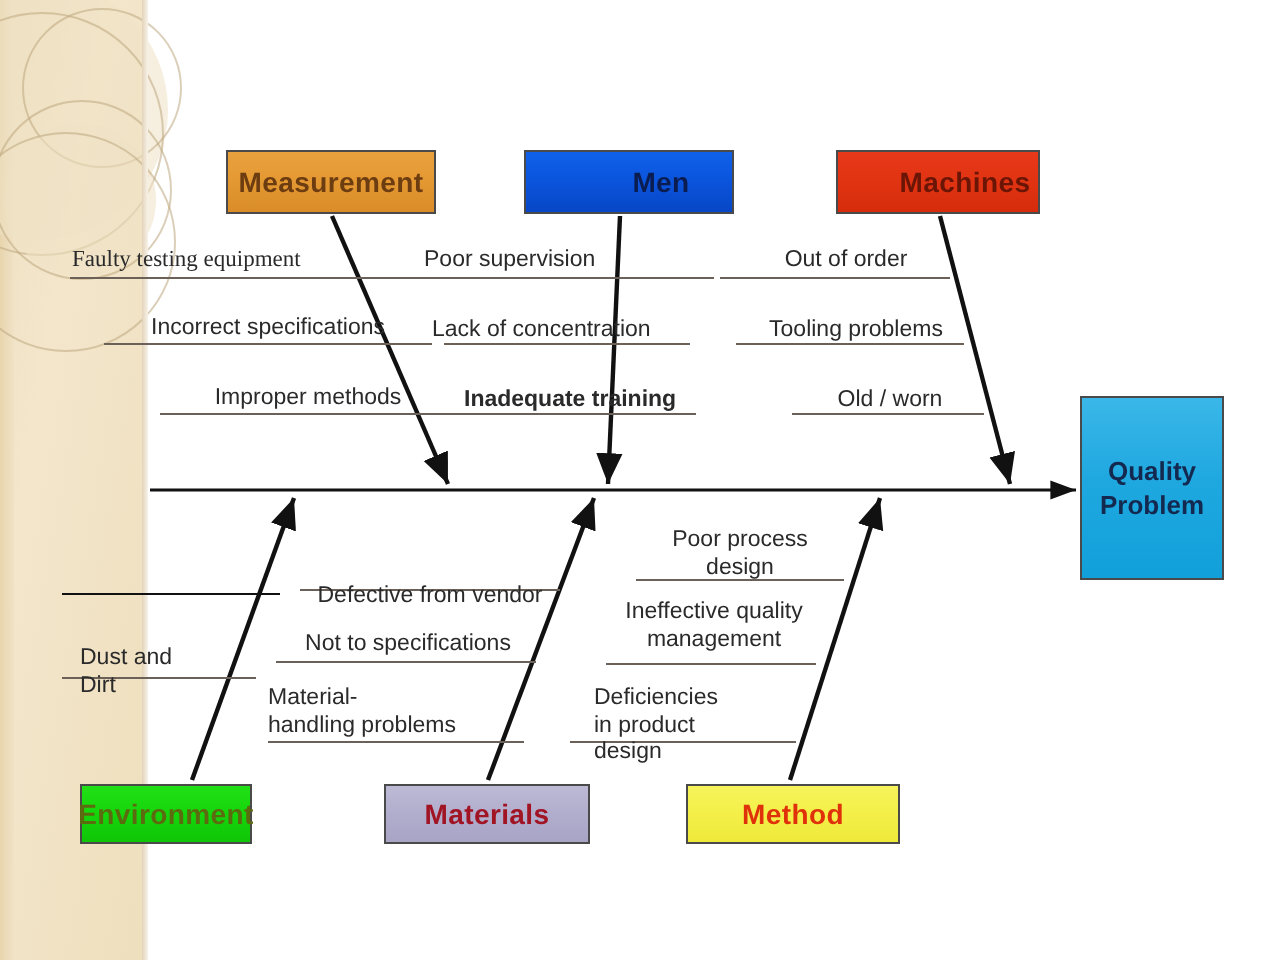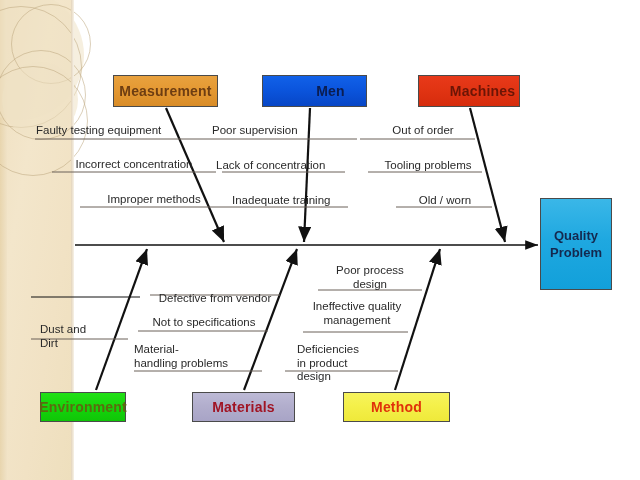--- a/index.html
+++ b/index.html
@@ -191,27 +191,27 @@
   <div class="cat cat-measurement">Measurement</div>
   <div class="cat cat-men">Men</div>
   <div class="cat cat-machines">Machines</div>
   <div class="cat cat-environment">Environment</div>
   <div class="cat cat-materials">Materials</div>
   <div class="cat cat-method">Method</div>
 
   <div class="effect-box" style="white-space:pre-line;">Quality
 Problem</div>
 
-  <div class="cause left" style="left:36px;top:124px;width:170px;">Faulty testing equipment</div>
-  <div class="cause center" style="left:52px;top:158px;width:164px;">Incorrect concentration</div>
+  <div class="cause left" style="left:36px;top:124px;width:170px;font-family:Liberation Serif, serif;">Faulty testing equipment</div>
+  <div class="cause center" style="left:52px;top:158px;width:164px;">Incorrect specifications</div>
   <div class="cause center" style="left:80px;top:193px;width:148px;">Improper methods</div>
 
   <div class="cause left" style="left:212px;top:124px;width:150px;">Poor supervision</div>
   <div class="cause left" style="left:216px;top:159px;width:150px;">Lack of concentration</div>
-  <div class="cause left" style="left:232px;top:194px;width:150px;">Inadequate training</div>
+  <div class="cause left" style="left:232px;top:194px;width:150px;font-weight:bold;">Inadequate training</div>
 
   <div class="cause center" style="left:368px;top:124px;width:110px;">Out of order</div>
   <div class="cause center" style="left:372px;top:159px;width:112px;">Tooling problems</div>
   <div class="cause center" style="left:398px;top:194px;width:94px;">Old / worn</div>
 
   <div class="cause left" style="left:40px;top:323px;width:96px;">Dust and
 Dirt</div>
 
   <div class="cause center" style="left:150px;top:280px;width:130px;margin-top:12px;">Defective from vendor</div>
   <div class="cause center" style="left:140px;top:316px;width:128px;">Not to specifications</div>

